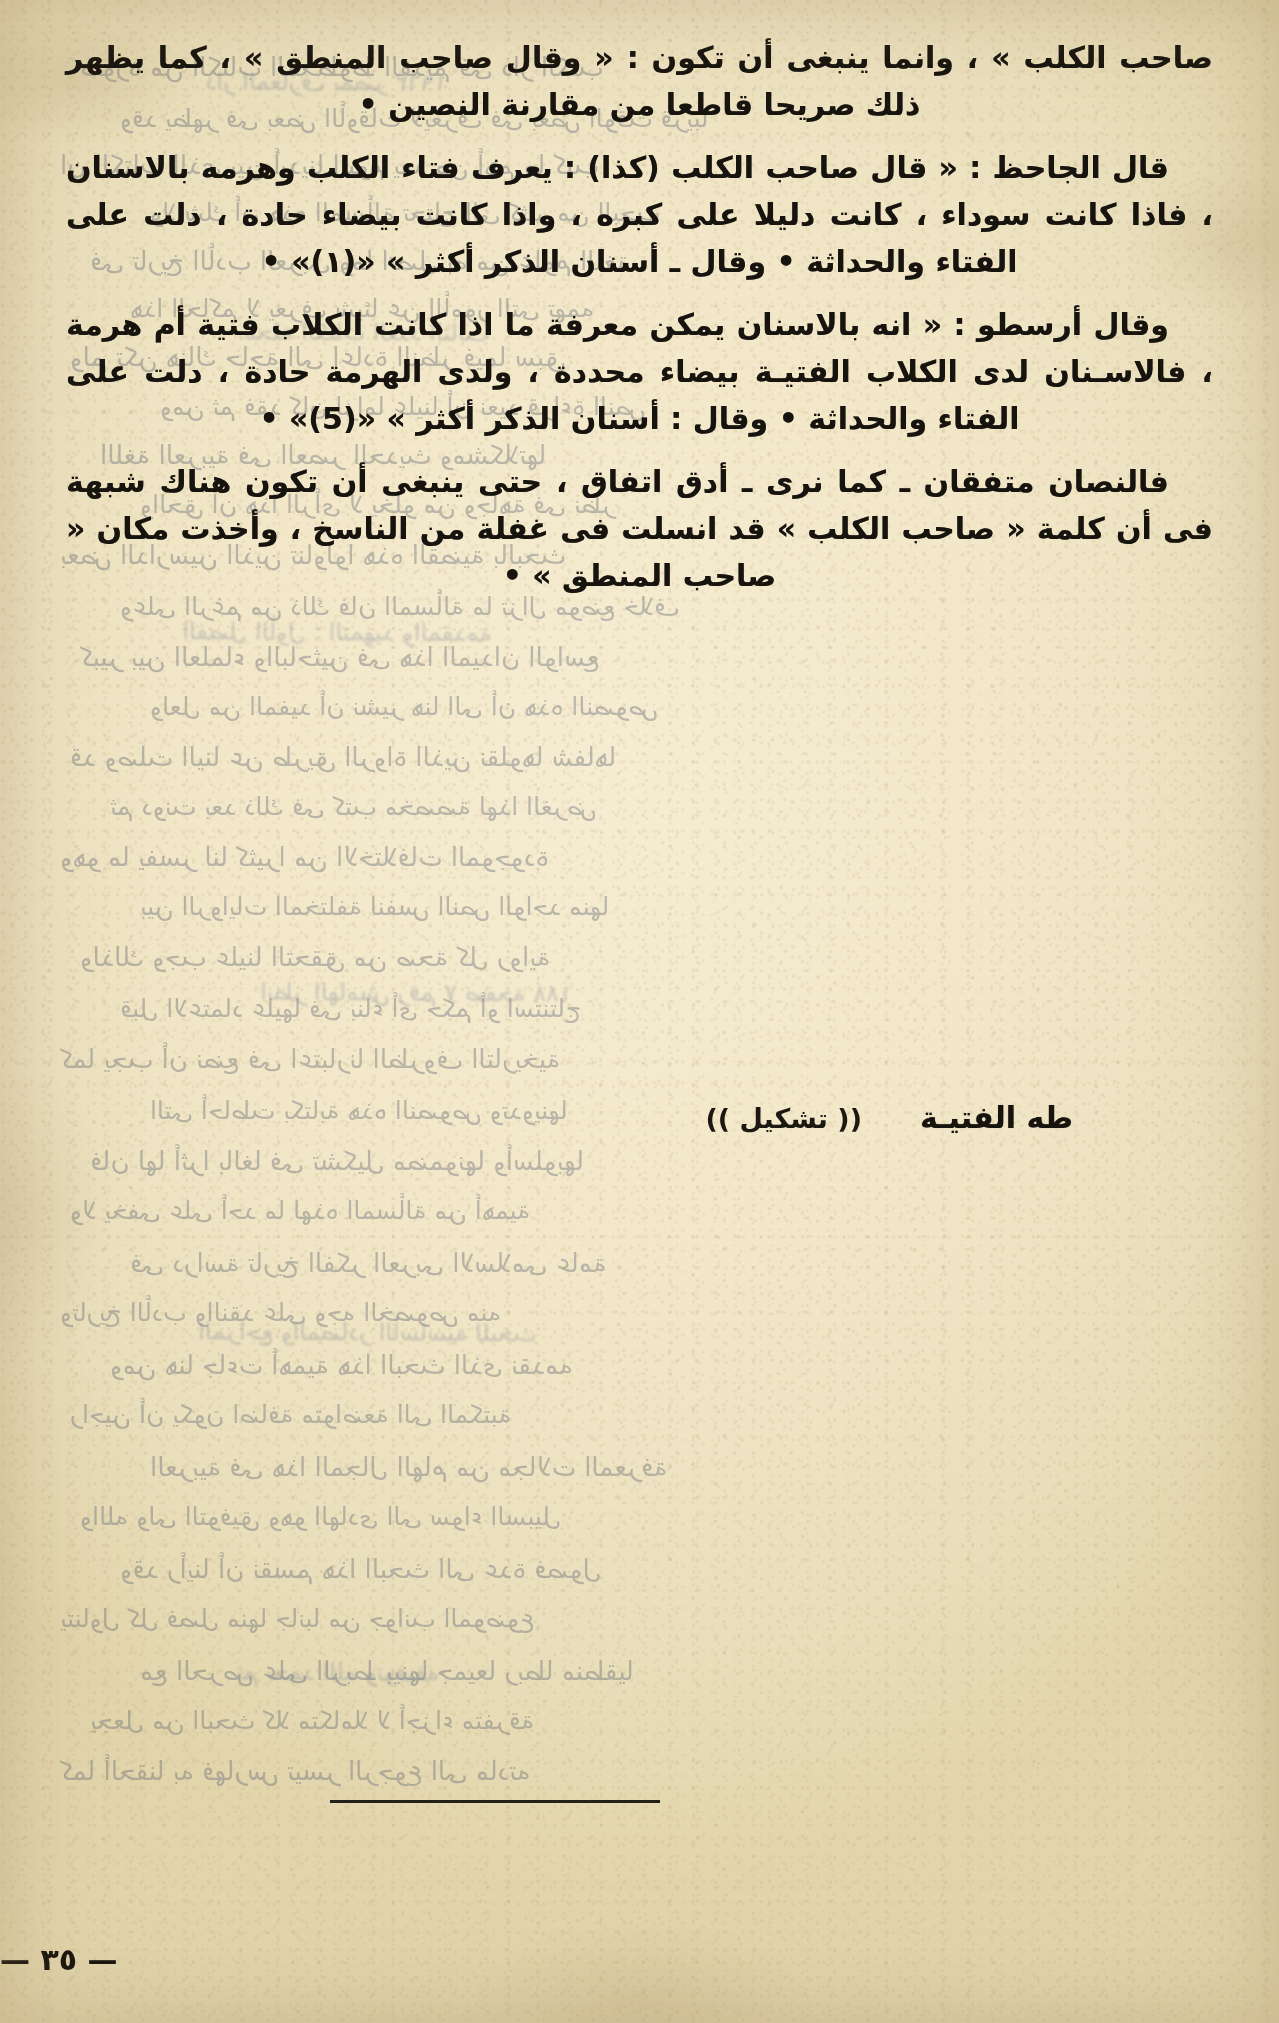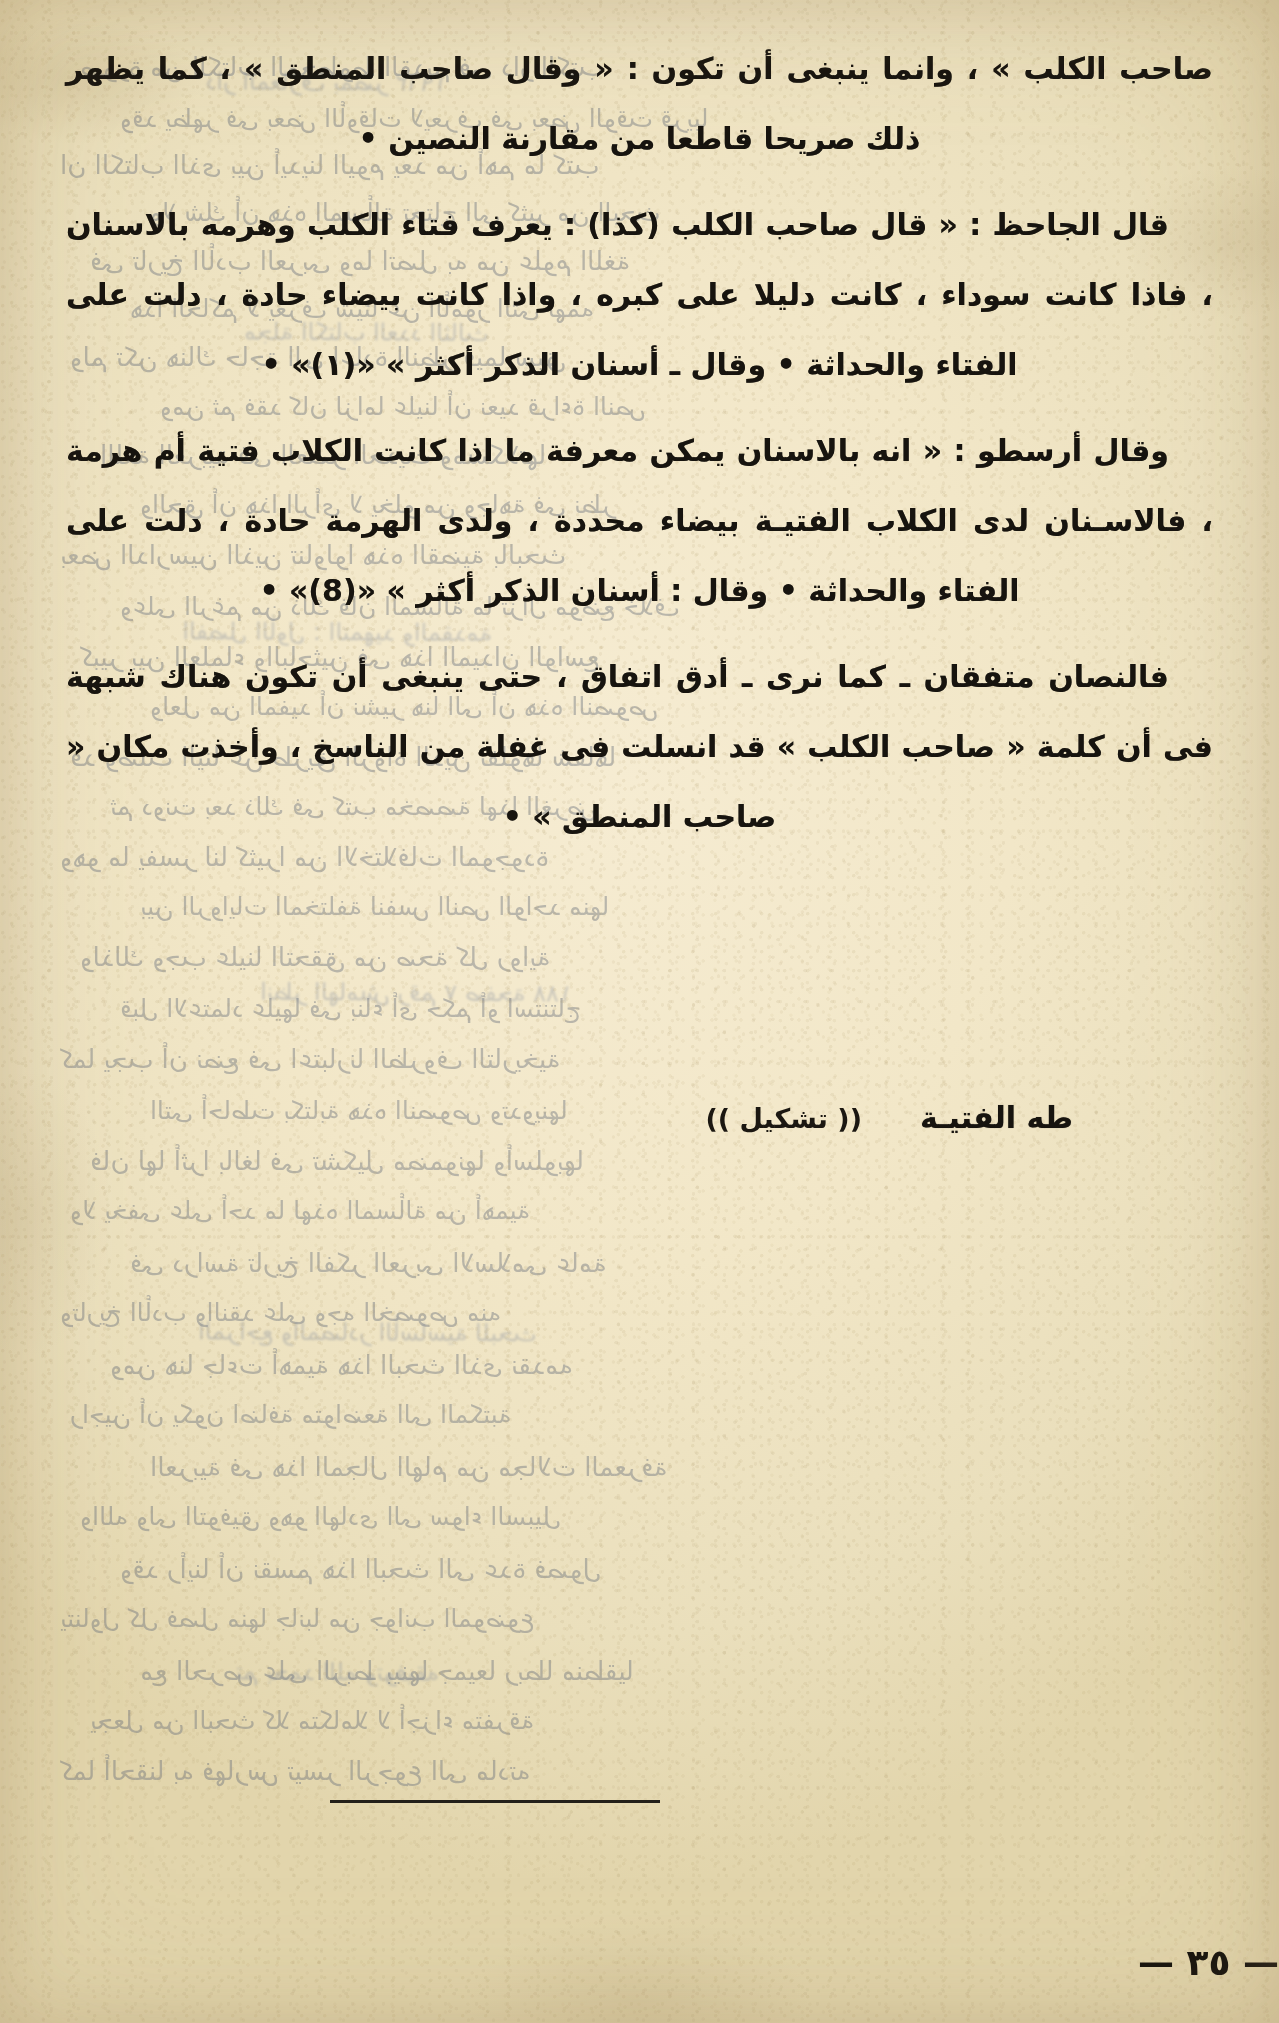--- a/index.html
+++ b/index.html
@@ -73,21 +73,21 @@
   
   #content{
     position:absolute;
     left:66px;right:66px;top:34px;
     direction:rtl;text-align:justify;
     color:#17140f;
   }
   .para{
     font-family:"DejaVu Sans","Liberation Sans",sans-serif;
     font-size:30px;
-    line-height:70px;
+    line-height:47px;
     text-align:justify;
     text-align-last:justify;
     margin:0 0 16px 0;
     font-weight:600;
     text-shadow:0 0 .6px rgba(20,16,10,.55);
   }
   .para.first{ text-align-last:justify; }
   .para.indent{ text-indent:44px; }
   .para.last-center{ text-align-last:center; }
 
@@ -130,23 +130,23 @@
   #footnote .fn-lat{
     direction:ltr;unicode-bidi:isolate;
     font-family:"DejaVu Serif","Liberation Serif",serif;
     margin-right:24px;
   }
 
   
   #pagenum{
     position:absolute;
     left:0;right:0;top:1942px;
-    text-align:right;
-    font-family:"DejaVu Sans","Liberation Sans",sans-serif;
-    font-size:36px;font-weight:700;color:#15120d;
+    text-align:left;
+    font-family:"DejaVu Sans","Liberation Sans",sans-serif;
+    font-size:30px;font-weight:700;color:#15120d;
     letter-spacing:2px;
   }
 </style>
 </head>
 <body>
 
 <div id="page">
 
   <div id="bleed">
     <div class="bl" style="top:52px;  right:80px;  font-size:26px; letter-spacing:2px;">صورة من الكتاب المخطوط القديم فى دار الكتب</div>
@@ -194,21 +194,21 @@
     <div class="bl" style="top:1320px;right:200px; font-size:24px;">المراجع والمصادر الأساسية للبحث</div>
     <div class="bl" style="top:1660px;right:240px; font-size:24px;">تم بحمد الله وتوفيقه</div>
   </div>
 
   <div id="stains"></div>
   <div id="grain"></div>
 
   <div id="content">
     <p class="para first last-center">صاحب الكلب » ، وانما ينبغى أن تكون : « وقال صاحب المنطق » ، كما يظهر ذلك صريحا قاطعا من مقارنة النصين •</p>
     <p class="para indent last-center">قال الجاحظ : « قال صاحب الكلب (كذا) : يعرف فتاء الكلب وهرمه بالاسنان ، فاذا كانت سوداء ، كانت دليلا على كبره ، واذا كانت بيضاء حادة ، دلت على الفتاء والحداثة • وقال ـ أسنان الذكر أكثر » «(١)» •</p>
-    <p class="para indent last-center">وقال أرسطو : « انه بالاسنان يمكن معرفة ما اذا كانت الكلاب فتية أم هرمة ، فالاسـنان لدى الكلاب الفتيـة بيضاء محددة ، ولدى الهرمة حادة ، دلت على الفتاء والحداثة • وقال : أسنان الذكر أكثر » «(8)» •</p>
+    <p class="para indent last-center">وقال أرسطو : « انه بالاسنان يمكن معرفة ما اذا كانت الكلاب فتية أم هرمة ، فالاسـنان لدى الكلاب الفتيـة بيضاء محددة ، ولدى الهرمة حادة ، دلت على الفتاء والحداثة • وقال : أسنان الذكر أكثر » «(5)» •</p>
     <p class="para indent last-center">فالنصان متفقان ـ كما نرى ـ أدق اتفاق ، حتى ينبغى أن تكون هناك شبهة فى أن كلمة « صاحب الكلب » قد انسلت فى غفلة من الناسخ ، وأخذت مكان « صاحب المنطق » •</p>
   </div>
 
   <div id="byline">
     <span class="name">طه الفتيـة</span>
     <span class="cont">(( تشكيل ))</span>
   </div>
 
   <div id="rule"></div>
 

